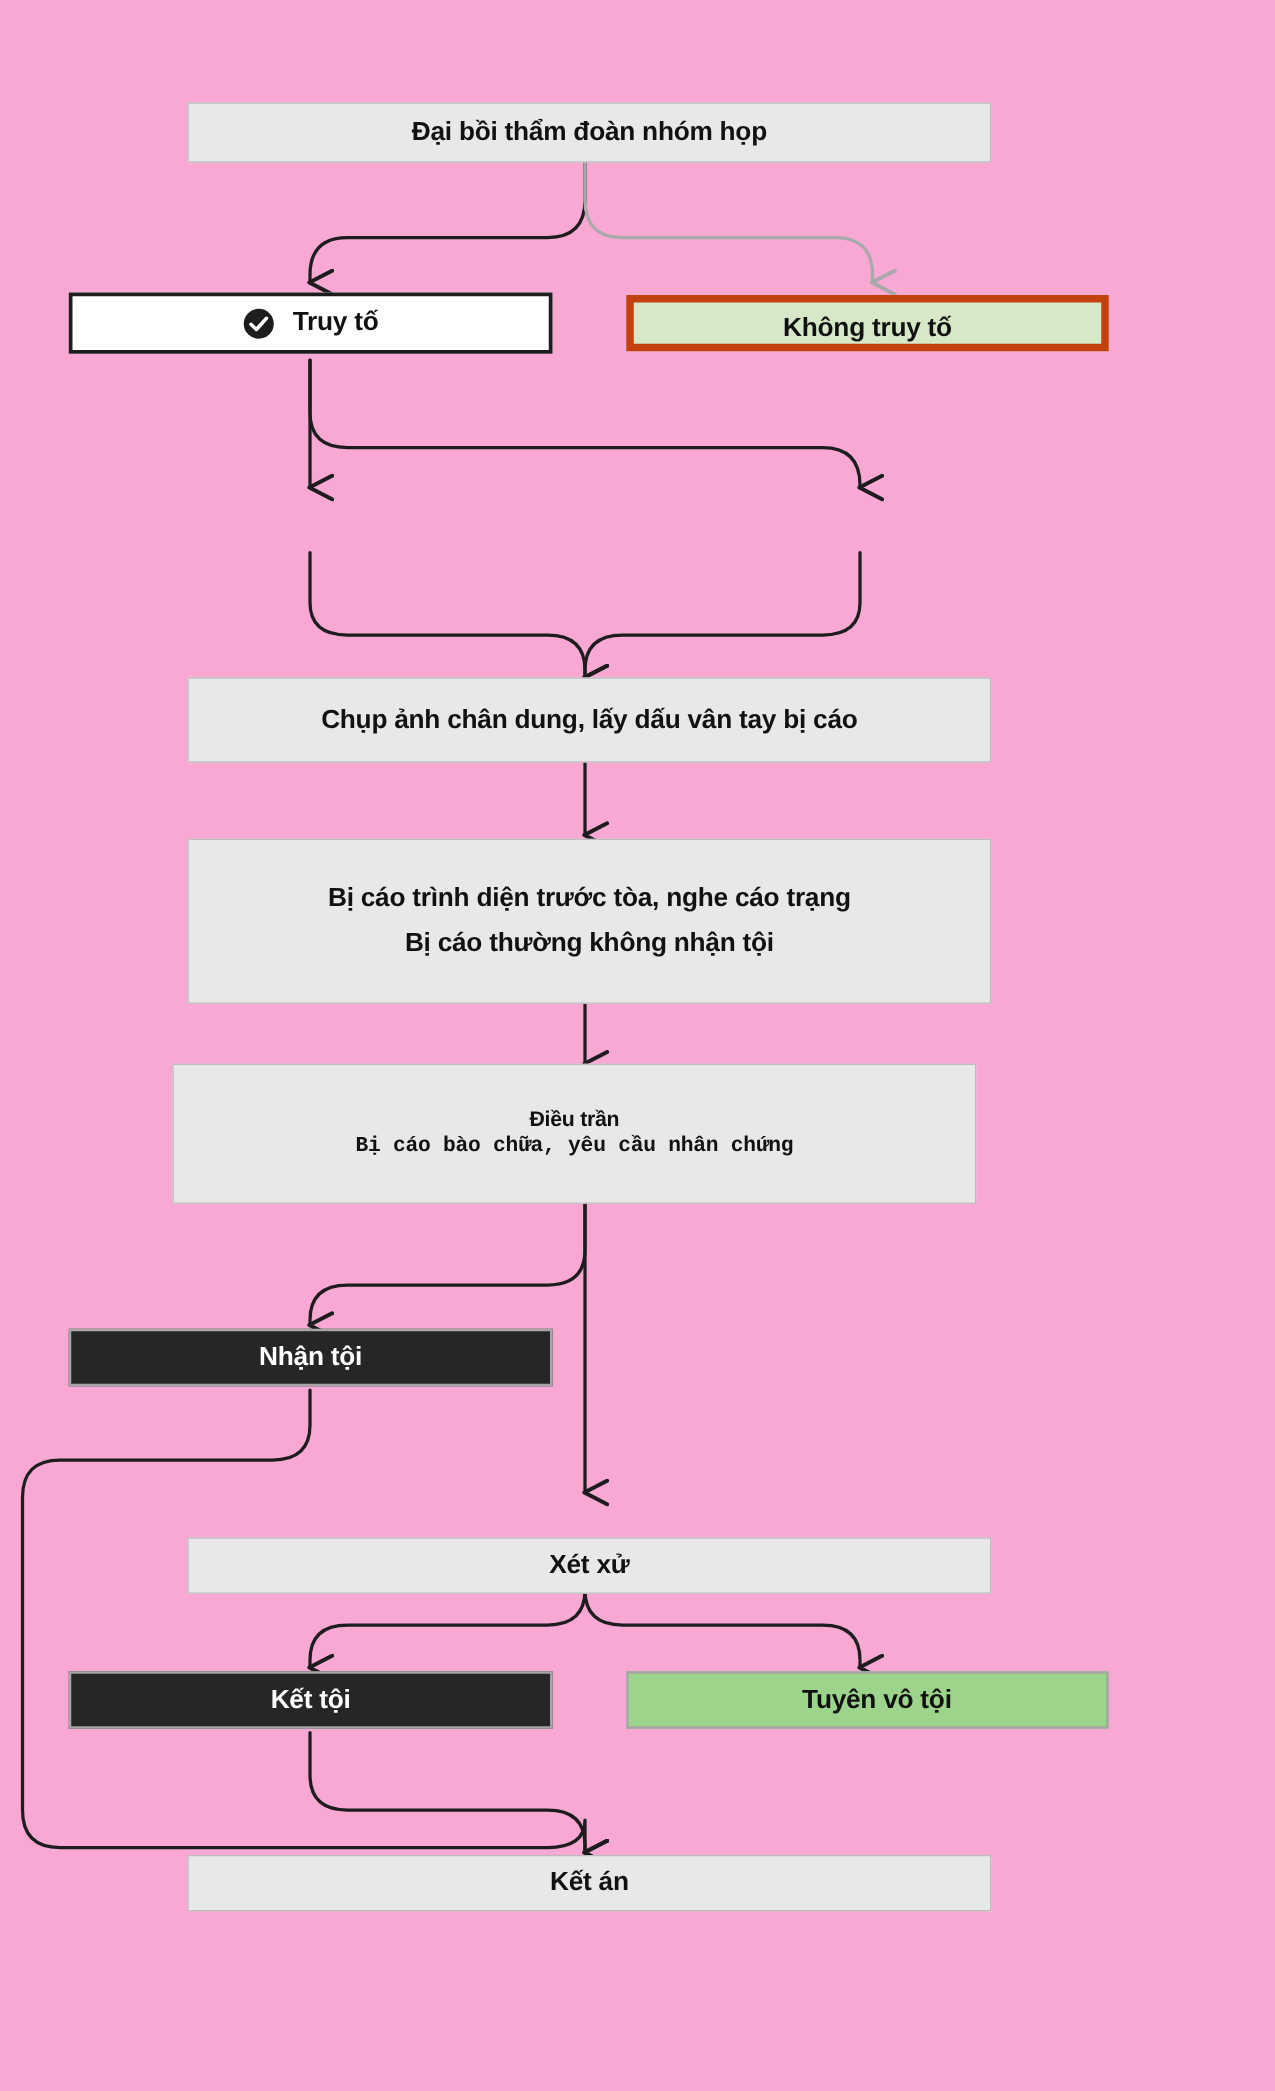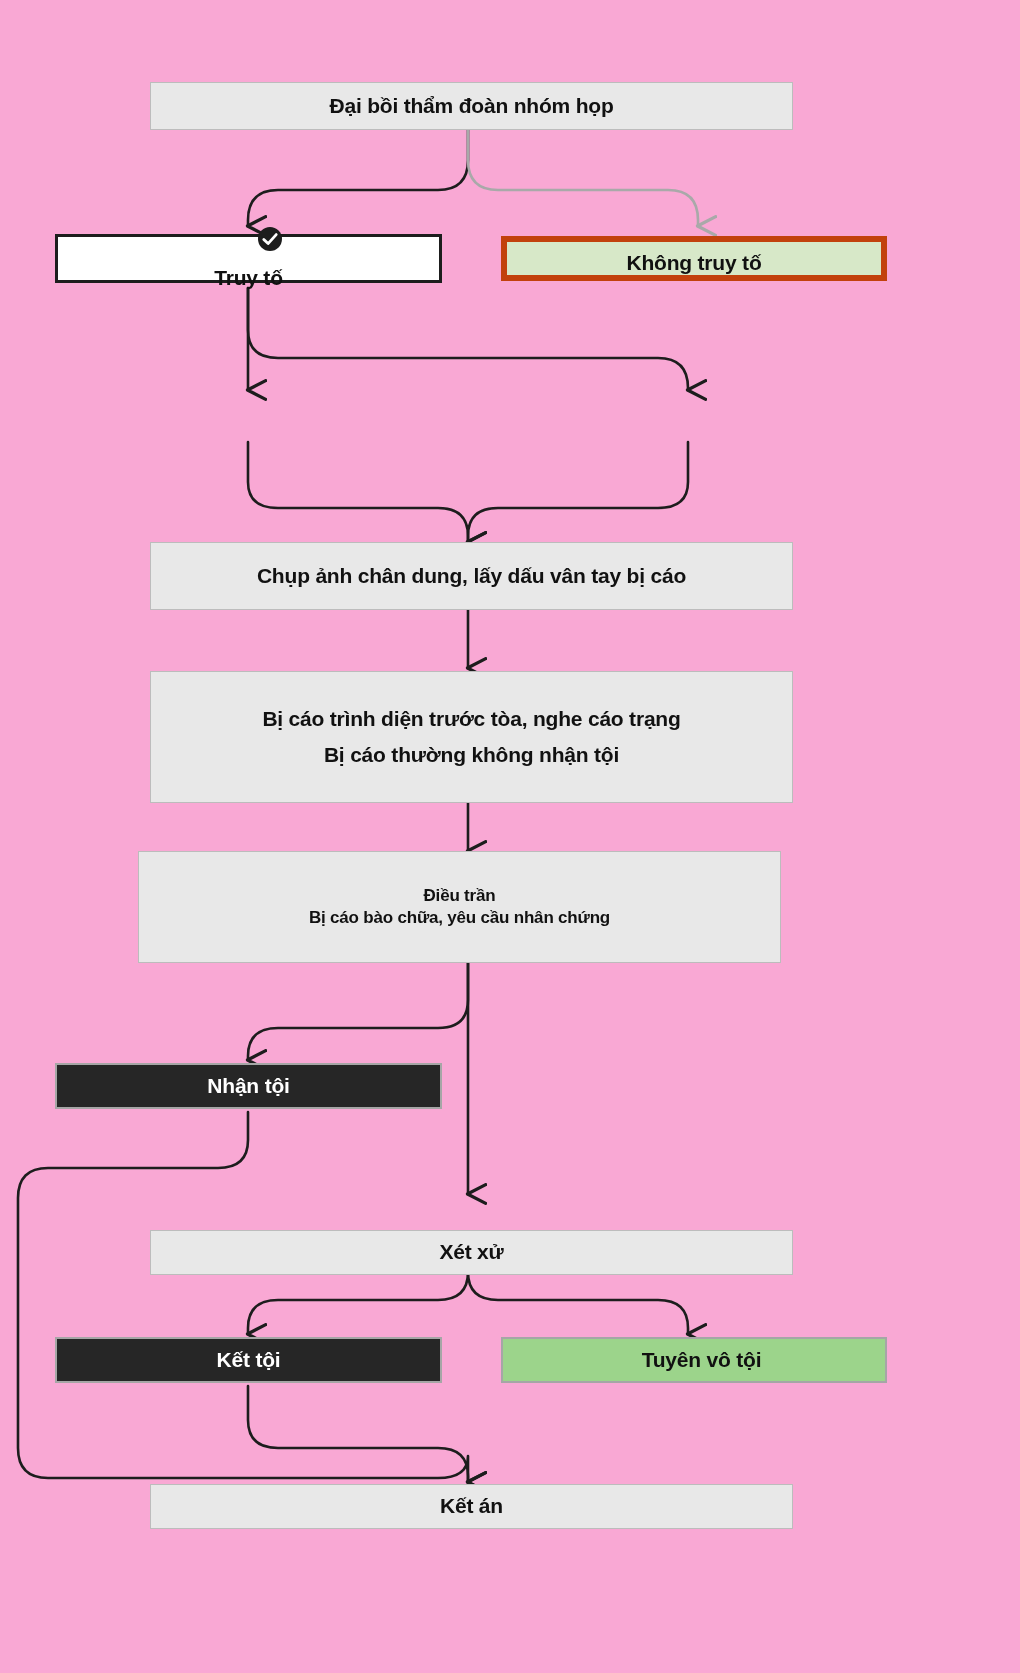--- a/index.html
+++ b/index.html
@@ -57,28 +57,27 @@
     border:6px solid #c2410c;
     justify-content:flex-end;
   }
   .n-green{
     background:#9cd48b;
     border:2px solid #a6a6a6;
     padding-left:15px;
   }
   .line{ display:block; line-height:1.15; }
   .line + .line{ margin-top:12px; }
-  .line-tight + .line-tight{ margin-top:2px; }
+  .line-tight + .line-tight{ margin-top:2px;font-family:Liberation Mono, monospace; }
 
   .check-row{
     display:flex;
-    align-items:flex-end;
+    align-items:flex-start;
     justify-content:center;
     gap:14px;
-    flex-direction:column;
   }
   .check-icon{
     width:26px;height:26px;
     flex:0 0 26px;
     display:block;
   }
 </style>
 </head>
 <body>
 

